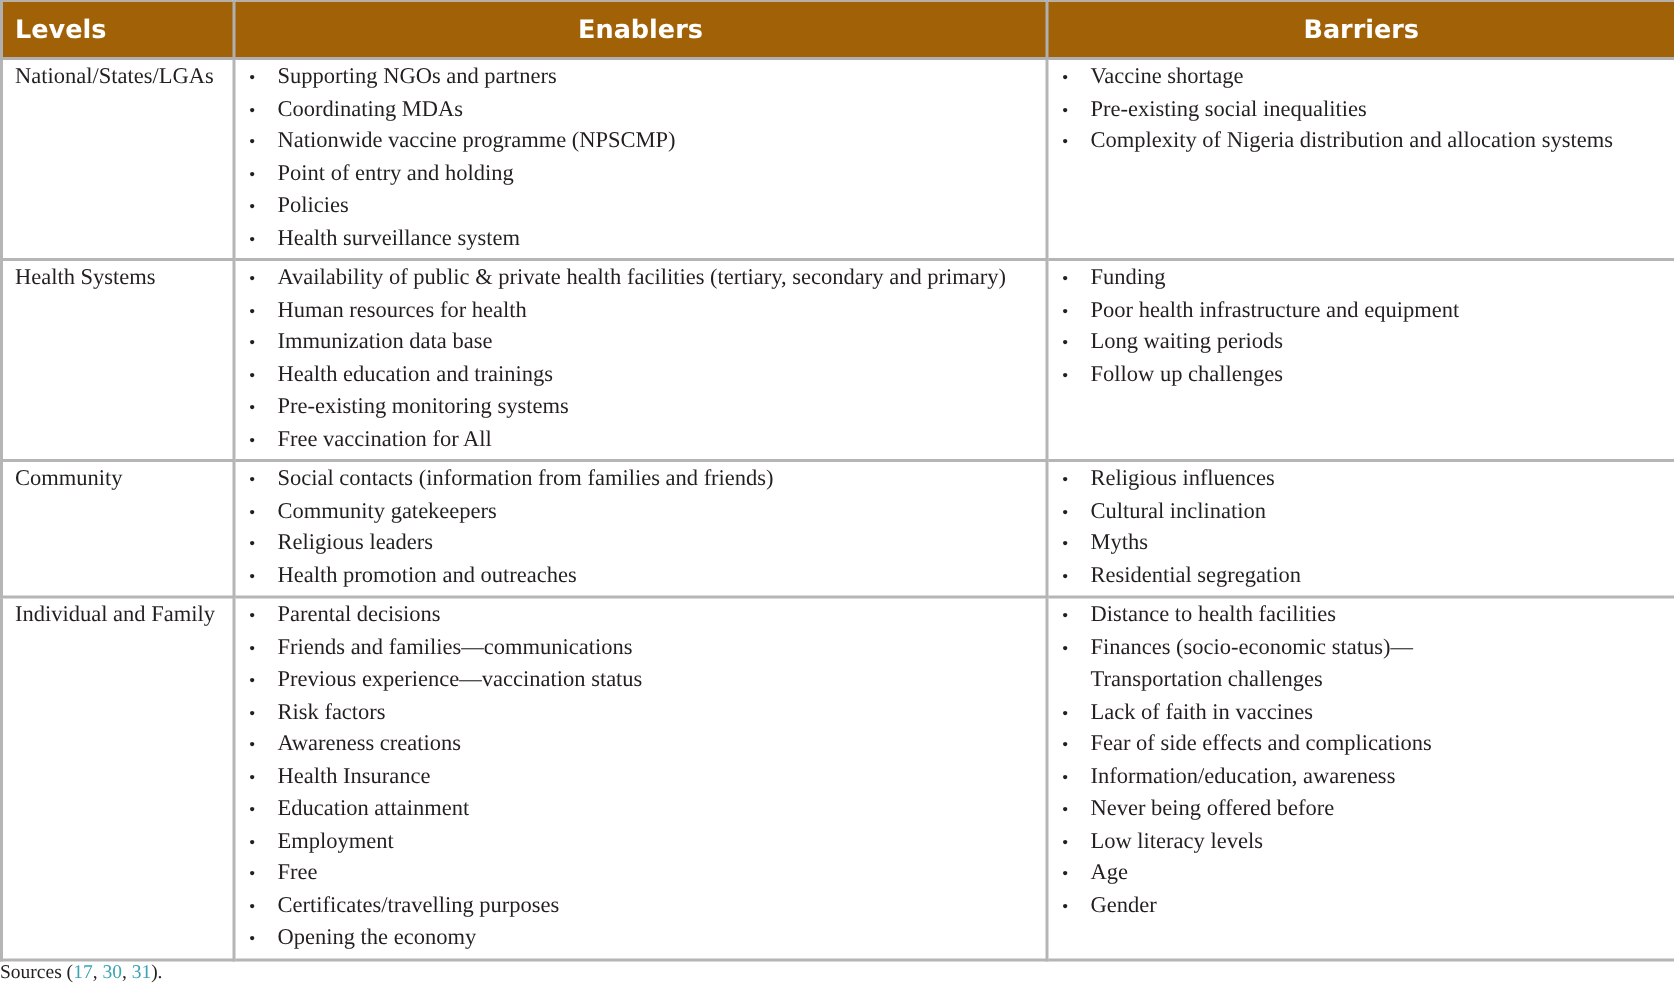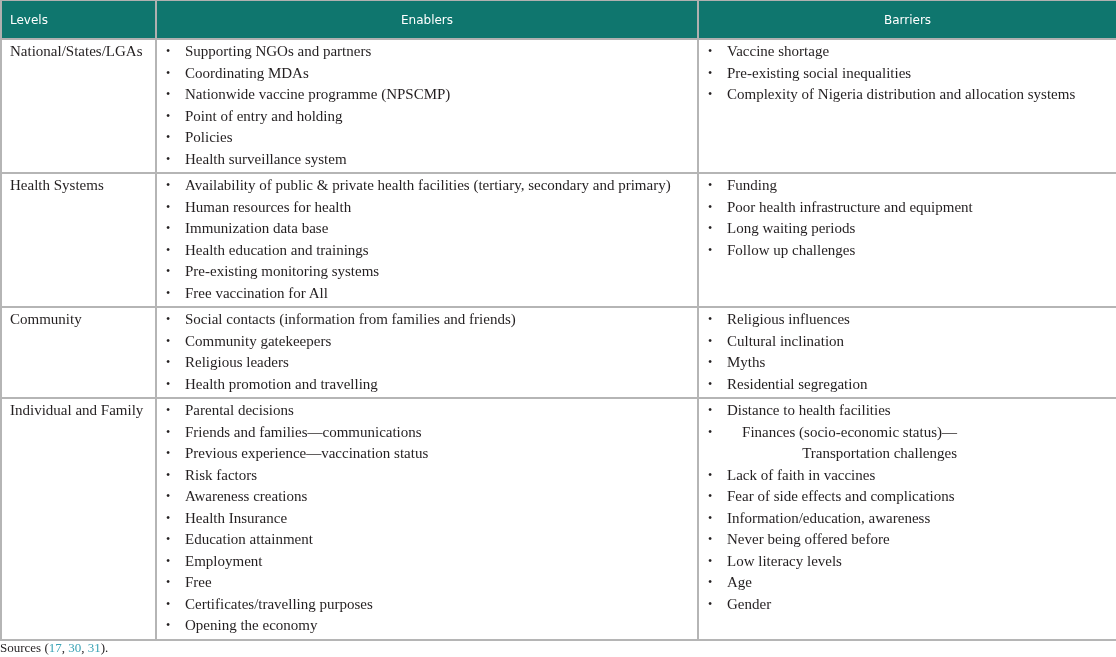--- a/index.html
+++ b/index.html
@@ -1,18 +1,18 @@
 <!DOCTYPE html>
 <html><head>
 <meta charset="utf-8">
 <style>
   html,body{margin:0;padding:0;background:#fff;}
   body{width:1116px;height:657px;position:relative;overflow:hidden;font-family:"Liberation Serif","DejaVu Serif",serif;color:#231f20;}
   table{position:absolute;left:0;top:0;width:1116px;border-collapse:collapse;table-layout:fixed;}
-  th{background:#0f766e;color:#fff;font-family:"DejaVu Sans","Liberation Sans",sans-serif;font-weight:normal;font-size:12px;height:37px;padding:0 8px;border:2px solid #b0b0b0;border-top:1px solid #b0b0b0;}
+  th{background:#a16207;color:#fff;font-family:"DejaVu Sans","Liberation Sans",sans-serif;font-weight:bold;font-size:17px;height:37px;padding:0 8px;border:2px solid #b0b0b0;border-top:1px solid #b0b0b0;}
   th.lv{text-align:left;}
   td{vertical-align:top;font-size:15px;line-height:21.5px;border:2px solid #b5b5b5;padding:1px 8px 2px 8px;}
   td.lvl{padding-left:8px;}
   ul{margin:0;padding:0;list-style:none;}
   li{position:relative;padding-left:20px;}
   li:before{content:"•";position:absolute;left:1px;top:0;font-size:12px;}
   .src{position:absolute;left:0;top:640px;font-size:13px;}
   .ref{color:#3aa3b5;text-align:center;}
 </style>
 </head>
@@ -73,21 +73,21 @@
           </ul>
         </td>
       </tr>
       <tr style="height: 90px;">
         <td class="lvl">Community</td>
         <td>
           <ul>
             <li>Social contacts (information from families and friends)</li>
             <li>Community gatekeepers</li>
             <li>Religious leaders</li>
-            <li>Health promotion and travelling</li>
+            <li>Health promotion and outreaches</li>
           </ul>
         </td>
         <td>
           <ul>
             <li style="">Religious influences</li>
             <li style="">Cultural inclination</li>
             <li style="">Myths</li>
             <li style="">Residential segregation</li>
           </ul>
         </td>
@@ -105,21 +105,21 @@
             <li>Education attainment</li>
             <li>Employment</li>
             <li>Free</li>
             <li>Certificates/travelling purposes</li>
             <li>Opening the economy</li>
           </ul>
         </td>
         <td>
           <ul>
             <li style="">Distance to health facilities</li>
-            <li style="width: 230px; text-align: right;">Finances (socio-economic status)—Transportation challenges</li>
+            <li style="width: 230px;">Finances (socio-economic status)—Transportation challenges</li>
             <li style="">Lack of faith in vaccines</li>
             <li style="">Fear of side effects and complications</li>
             <li style="">Information/education, awareness</li>
             <li style="">Never being offered before</li>
             <li style="">Low literacy levels</li>
             <li style="">Age</li>
             <li style="">Gender</li>
           </ul>
         </td>
       </tr>

